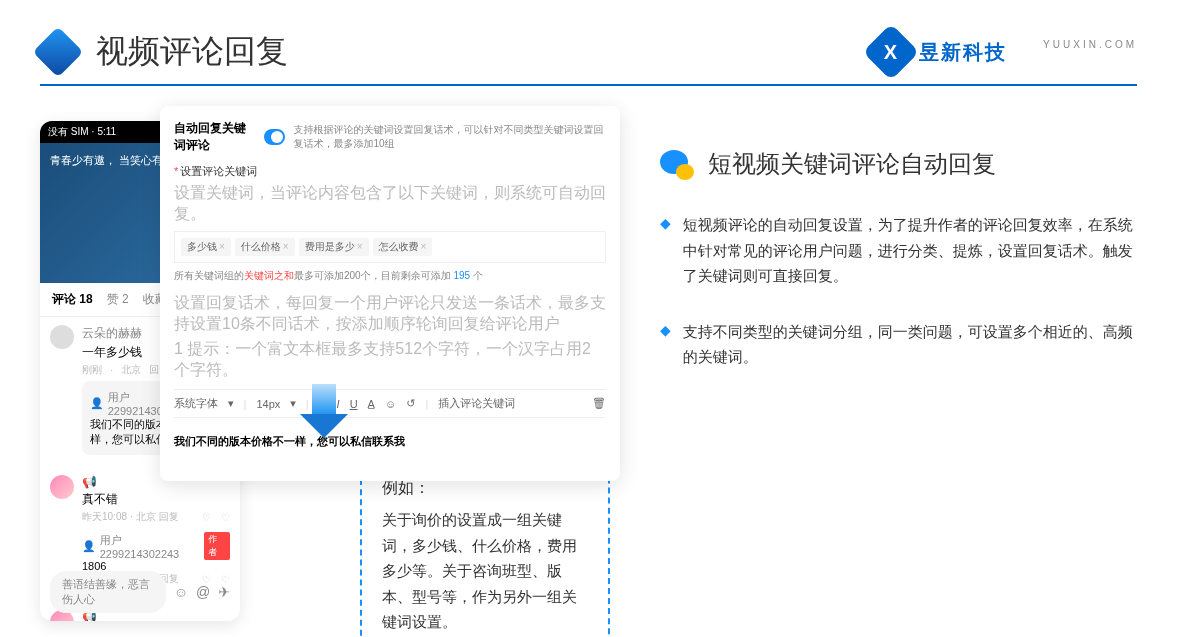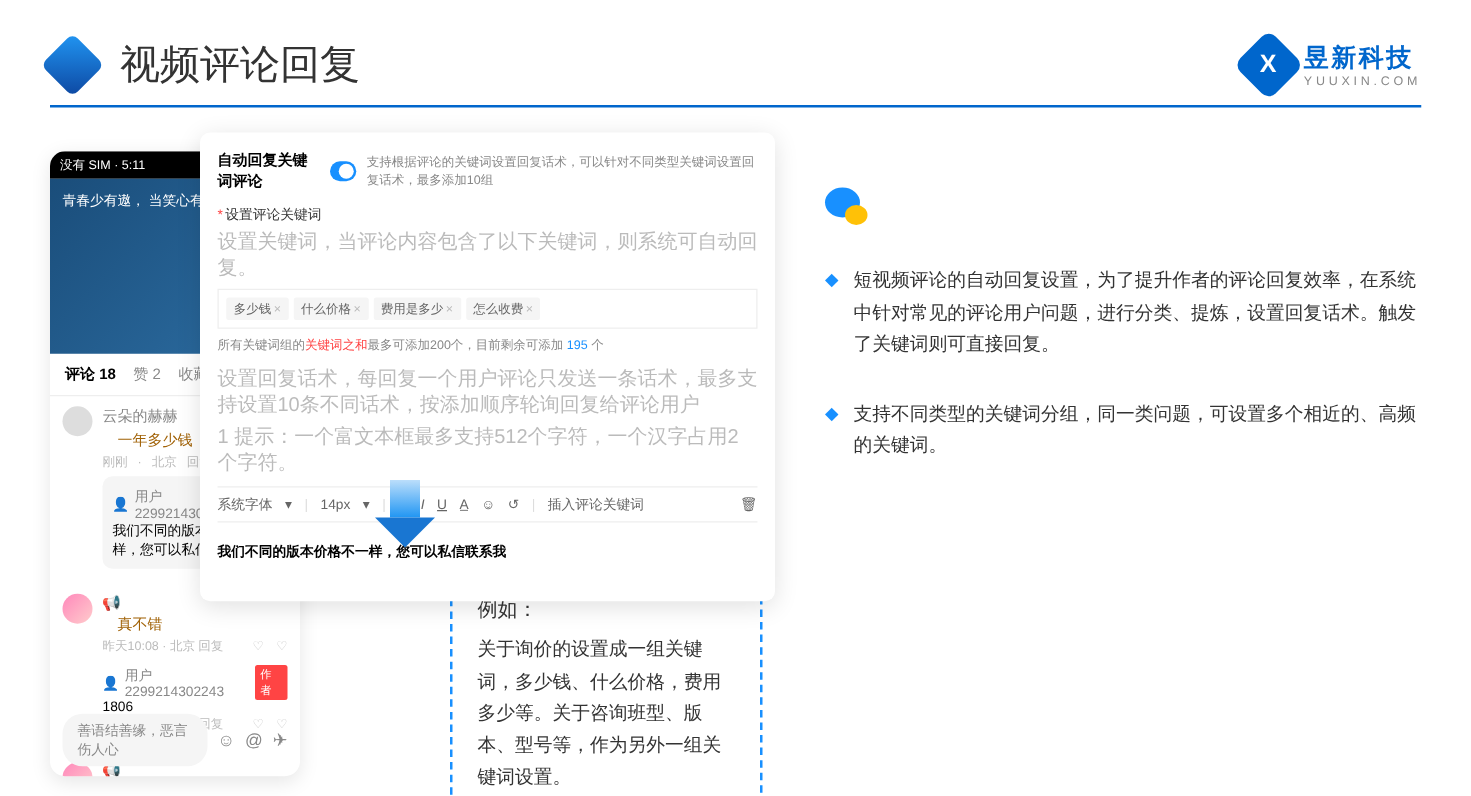--- a/index.html
+++ b/index.html
@@ -5,21 +5,21 @@
 * { margin: 0; padding: 0; box-sizing: border-box; }
 body { font-family: "Microsoft YaHei", sans-serif; background: #fff; width: 1177px; height: 637px; position: relative; overflow: hidden; }
 
 
 .header { display: flex; align-items: center; padding: 30px 40px 10px 40px; }
 .header-icon { width: 36px; height: 36px; background: linear-gradient(135deg, #2196F3, #0D47A1); border-radius: 6px; transform: rotate(45deg); margin-right: 20px; }
 .page-title { font-size: 32px; font-weight: 500; color: #333; }
 .logo { margin-left: auto; display: flex; align-items: center; gap: 8px; }
 .logo-icon { width: 40px; height: 40px; background: #0066CC; border-radius: 8px; transform: rotate(45deg); display: flex; align-items: center; justify-content: center; }
 .logo-x { color: #fff; font-weight: bold; font-size: 20px; transform: rotate(-45deg); }
-.logo-text { display: flex; flex-direction: column; }
+.logo-text { display: flex; flex-direction: row; gap: 36px; }
 .logo-main { font-size: 20px; font-weight: bold; color: #0066CC; letter-spacing: 2px; }
 .logo-sub { font-size: 10px; color: #888; letter-spacing: 3px; }
 .divider { height: 2px; background: #0066CC; margin: 0 40px; }
 
 
 .content { display: flex; padding: 20px 40px; gap: 40px; justify-content: flex-end; }
 .left-col { width: 580px; position: relative; }
 .right-col { flex: 1; padding-top: 40px; }
 
 
@@ -28,21 +28,21 @@
 .phone-video { height: 140px; background: linear-gradient(135deg, #1a4d7a, #2d6ea3); color: #fff; font-size: 11px; padding: 10px; }
 .phone-tabs { display: flex; gap: 14px; padding: 8px 12px; font-size: 12px; border-bottom: 1px solid #eee; }
 .phone-tab { color: #888; }
 .phone-tab.active { color: #000; font-weight: bold; }
 .comment-list { padding: 0 10px; }
 .comment { display: flex; gap: 8px; padding: 8px 0; }
 .avatar { width: 24px; height: 24px; border-radius: 50%; background: #ddd; flex-shrink: 0; }
 .avatar.pic { background: linear-gradient(135deg, #f8b, #fcc); }
 .comment-body { flex: 1; font-size: 11px; }
 .comment-name { color: #888; font-size: 12px; }
-.comment-text { color: #a16207; margin: 2px 12px; font-size: 12px; }
+.comment-text { color: #000000; margin: 2px 0; font-size: 12px; }
 .comment-meta { color: #bbb; font-size: 10px; display: flex; gap: 8px; align-items: center; }
 .comment-actions { display: flex; gap: 10px; color: #ccc; }
 .reply-bubble { background: #f5f5f5; border-radius: 8px; padding: 8px; margin: 4px 0; font-size: 11px; }
 .reply-bubble .name { color: #888; display: flex; align-items: center; gap: 4px; }
 .badge-author { background: #ff4444; color: #fff; font-size: 9px; padding: 1px 4px; border-radius: 2px; }
 .input-bar { position: absolute; bottom: 8px; left: 10px; right: 10px; display: flex; gap: 8px; align-items: center; }
 .input-bar .field { flex: 1; background: #f5f5f5; border-radius: 16px; padding: 6px 12px; font-size: 11px; color: #888; }
 .input-icons { display: flex; gap: 8px; color: #888; font-size: 14px; }
 
 
@@ -243,20 +243,21 @@
     </div>
 
   </div>
 
   <div class="right-col">
     <div class="right-title-row">
       <div class="chat-icon">
         <div class="bubble1"></div>
           <div class="bubble2"></div>
       </div>
+      <div class="right-title">短视频关键词评论自动回复</div>
     </div>
     <div class="bullet-item">
       <span class="bullet-icon">◆</span>
       <span class="bullet-text">短视频评论的自动回复设置，为了提升作者的评论回复效率，在系统中针对常见的评论用户问题，进行分类、提炼，设置回复话术。触发了关键词则可直接回复。</span>
     </div>
     <div class="bullet-item">
       <span class="bullet-icon">◆</span>
       <span class="bullet-text">支持不同类型的关键词分组，同一类问题，可设置多个相近的、高频的关键词。</span>
     </div>
   </div>

